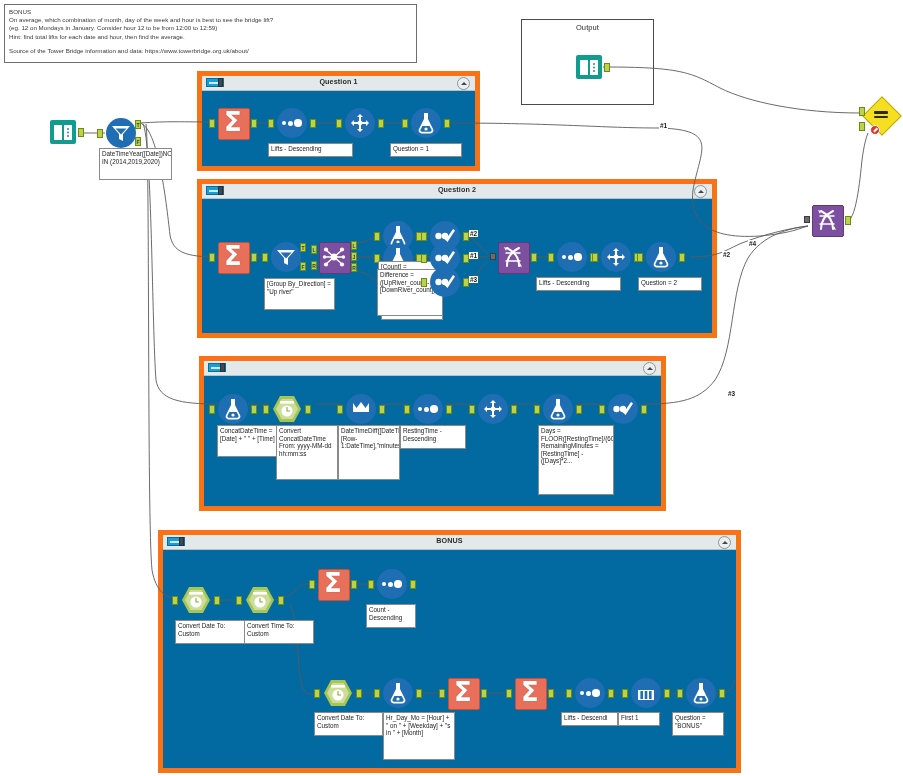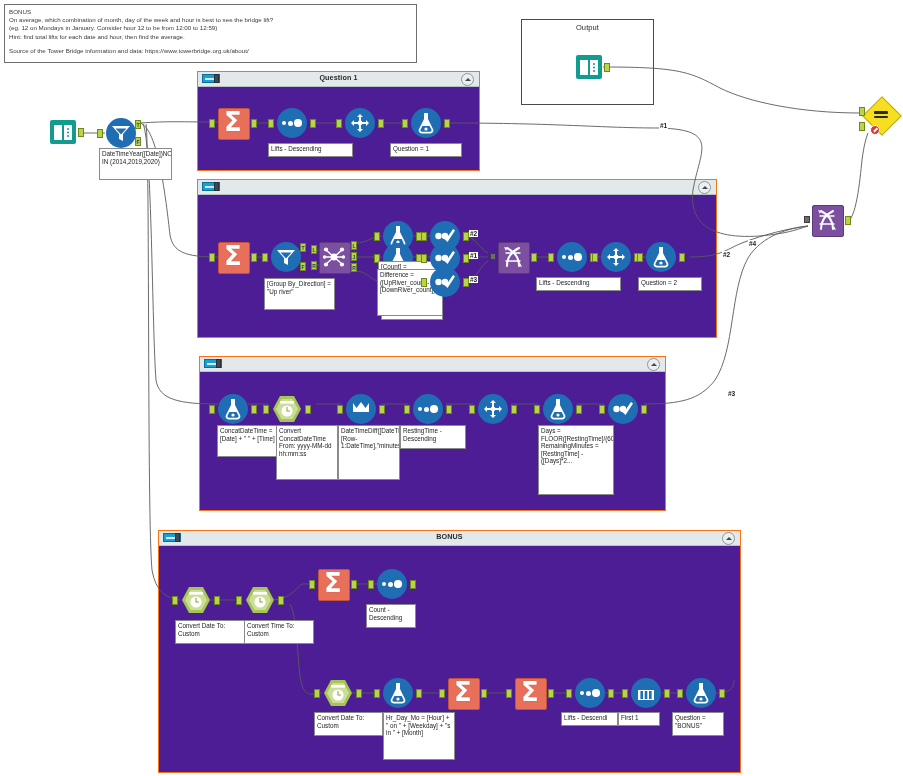--- a/index.html
+++ b/index.html
@@ -6,22 +6,22 @@
   body{width:903px;height:776px;position:relative;overflow:hidden;
        font-family:"Liberation Sans",sans-serif;color:#1a1a1a;}
   #canvas{position:absolute;left:0;top:0;width:776px;height:776px;background:#ffffff;}
 
   
   .note{position:absolute;border:1px solid #6e6e6e;background:#ffffff;
         font-size:6.2px;line-height:8.2px;color:#3a3a3a;padding:3px 4px;box-sizing:border-box;}
   .note .blank{height:6px;}
 
   
-  .container{position:absolute;box-sizing:border-box;border:1px solid #f97316;
-             background:#4c1d95;}
+  .container{position:absolute;box-sizing:border-box;border:5px solid #f97316;
+             background:#0369a1;}
   .container.plain{background:#ffffff;border:1px solid #4a4a4a;}
   .chead{position:relative;height:14px;background:#e3e9ea;border-bottom:1px solid #b7c2c5;}
   .container.plain .chead{background:transparent;border-bottom:none;height:18px;}
   .ctitle{position:absolute;left:0;right:0;top:1px;text-align:center;
           font-size:7.2px;font-weight:bold;color:#2b2b2b;letter-spacing:.1px;}
   .container.plain .ctitle{top:3px;font-weight:normal;font-size:7.5px;}
   
   .cglyph{position:absolute;left:4px;top:2px;width:18px;height:9px;
           background:#1a9fd4;border:1px solid #0d6d96;box-sizing:border-box;}
   .cglyph:after{content:"";position:absolute;right:0px;top:-1px;width:5px;height:9px;
@@ -135,20 +135,21 @@
     <div class="chead">
       <div class="cglyph"></div>
       <div class="ctitle">Question 1</div>
       <div class="ccollapse"></div>
     </div>
   </div>
 
   <div class="container" style="left:197px;top:179px;width:520px;height:159px;">
     <div class="chead">
       <div class="cglyph"></div>
+      <div class="ctitle">Question 2</div>
       <div class="ccollapse"></div>
     </div>
   </div>
 
   <div class="container" style="left:199px;top:356px;width:467px;height:155px;">
     <div class="chead">
       <div class="cglyph"></div>
       <div class="ccollapse"></div>
     </div>
   </div>

